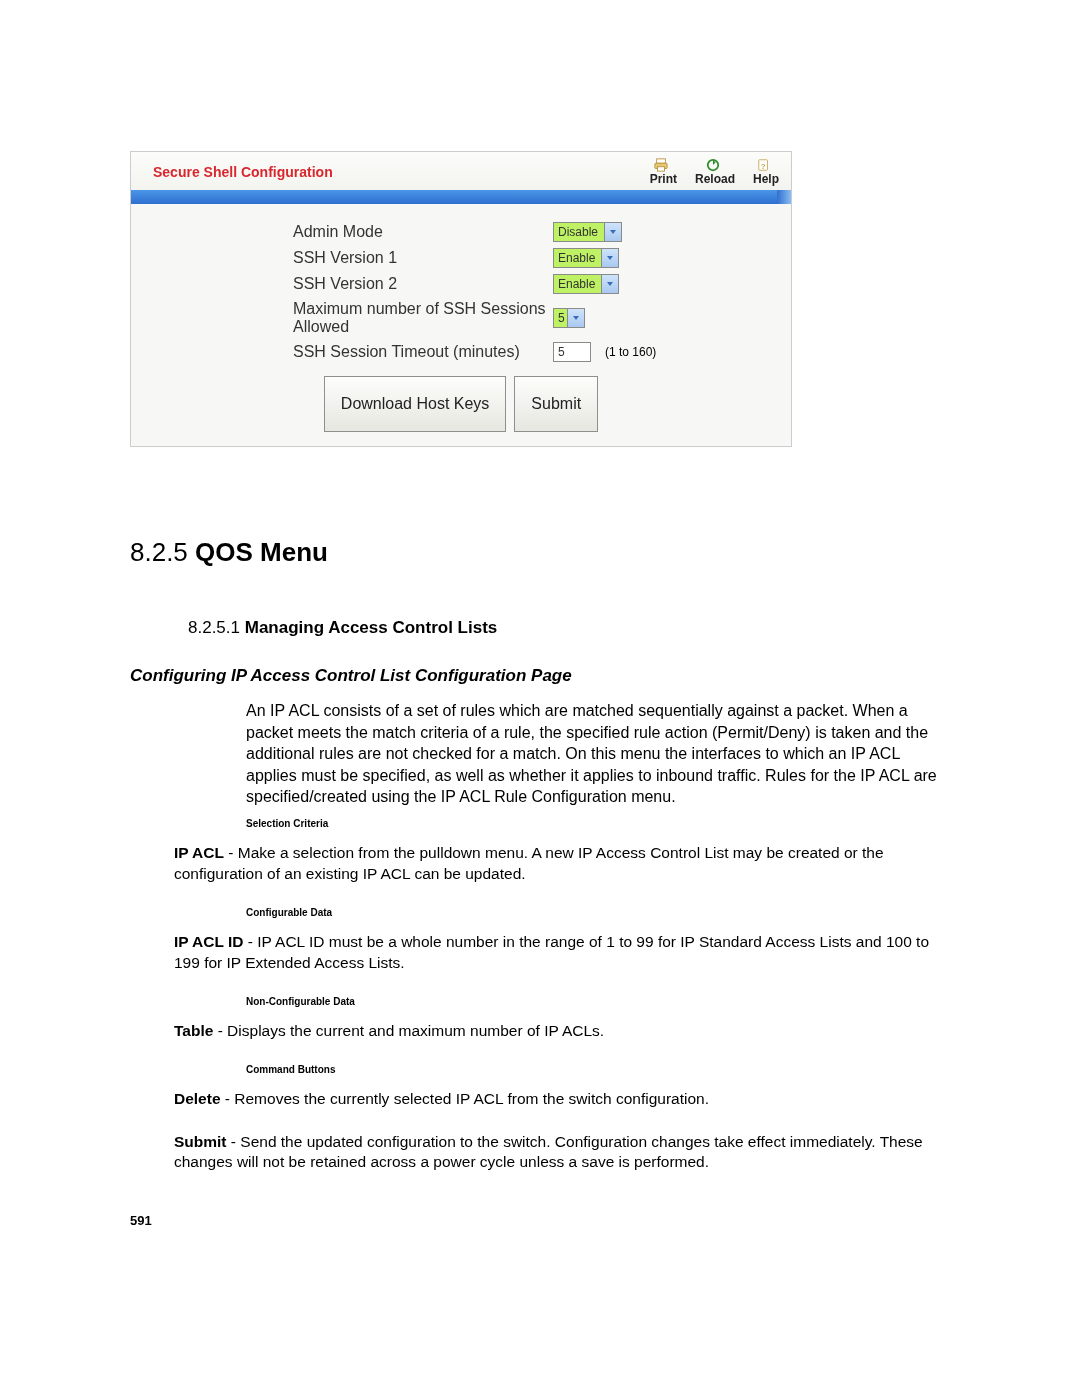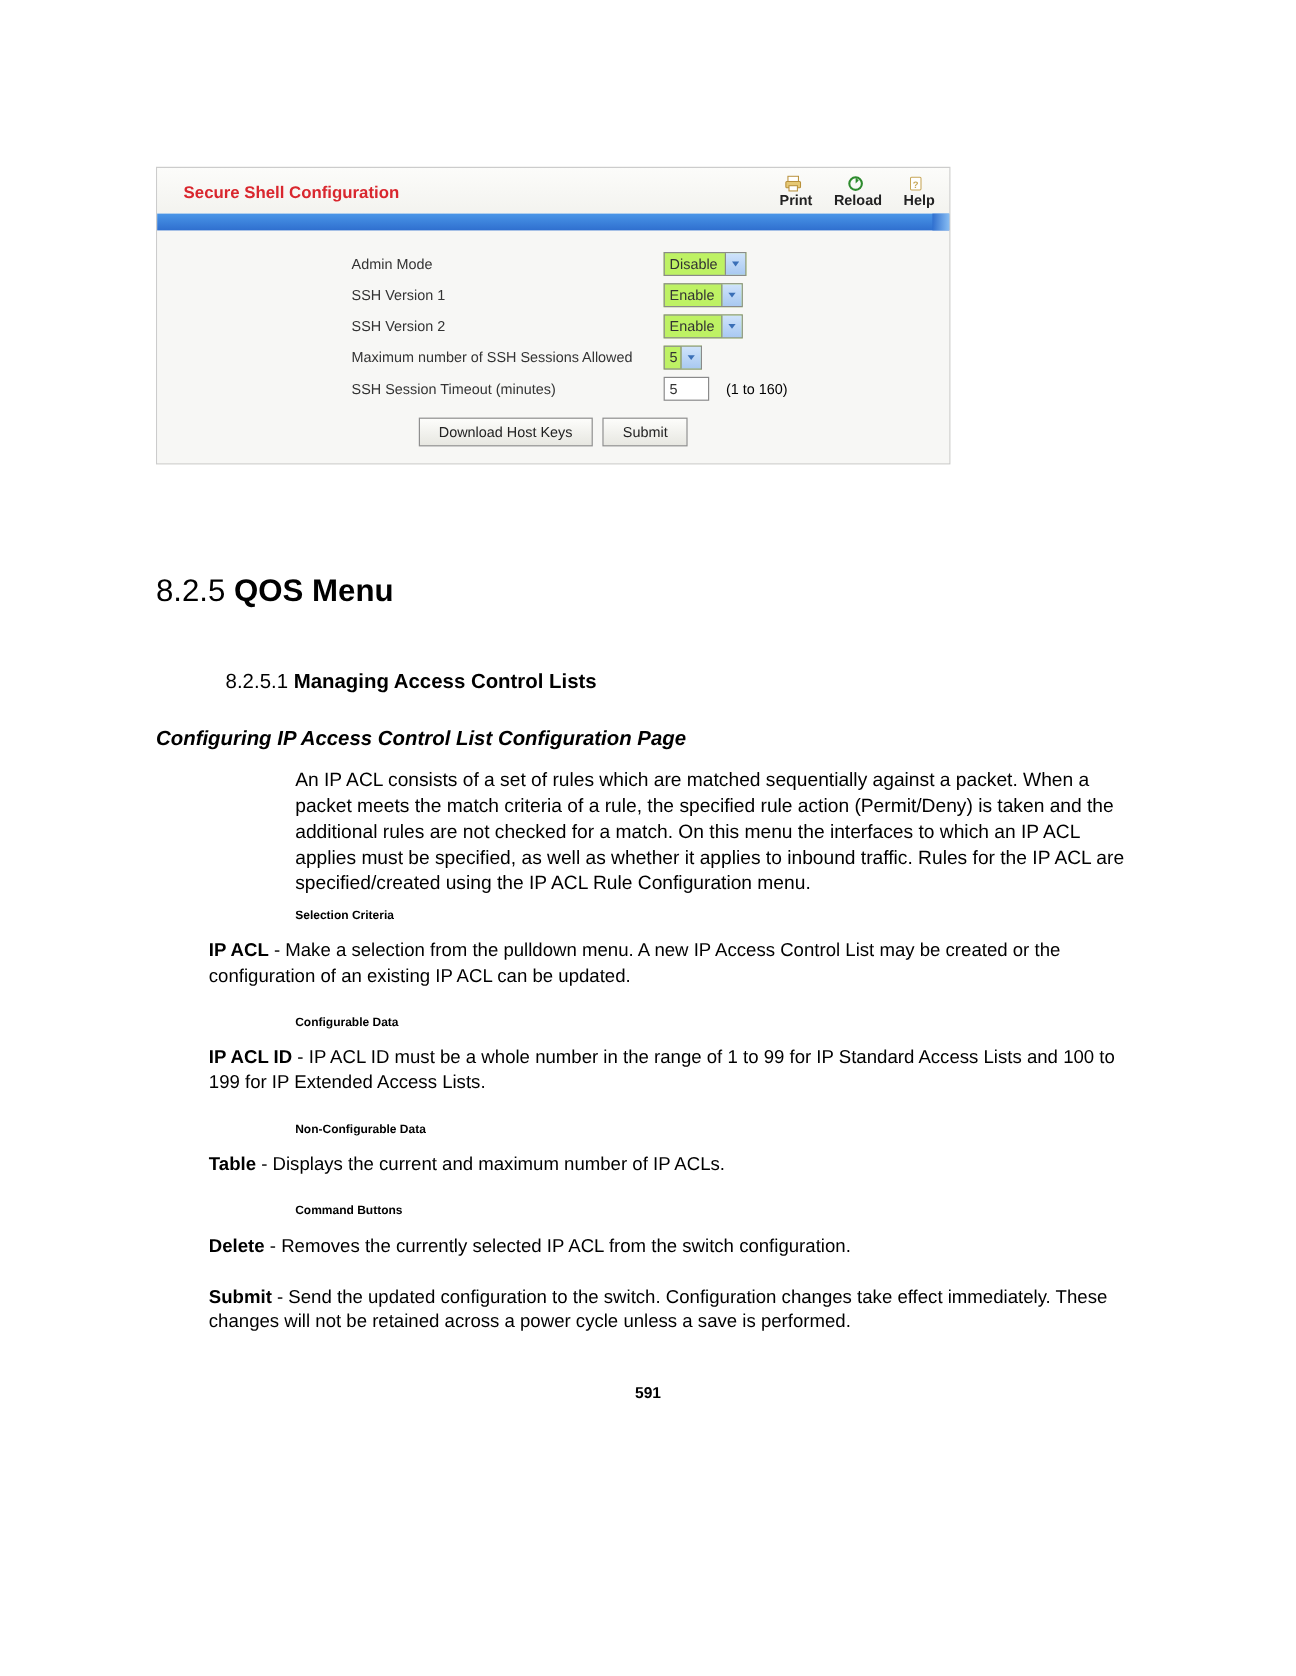--- a/index.html
+++ b/index.html
@@ -4,21 +4,21 @@
 <style>
   body {
     margin: 0;
     padding: 0;
     font-family: Arial, Helvetica, sans-serif;
     background: #fff;
     color: #000;
   }
   .page {
     width: 1040px;
-    margin: 4px auto;
+    margin: 16px auto;
     padding: 135px 110px 60px 110px;
     box-sizing: border-box;
   }
   
   .screenshot {
     width: 660px;
     margin: 0 0 90px 0;
     border: 1px solid #ccc;
     background: #f7f7f5;
     font-size: 12px;
@@ -65,21 +65,21 @@
     background: #f7f7f5;
   }
   .form-row {
     display:flex;
     align-items:center;
     margin-bottom: 6px;
   }
   .form-row .flabel {
     width: 260px;
     padding-left: 140px;
-    font-size: 12px;
+    font-size: 16px;
     color: #333;
     box-sizing: content-box;
   }
   .fcontrol {
     display:flex;
     align-items:center;
   }
   .fake-select {
     display:inline-flex;
     border:1px solid #8a8a8a;
@@ -109,22 +109,22 @@
   .static-val { font-size:12px; color:#333; }
   .btn-row {
     display:flex;
     justify-content:center;
     gap:8px;
     margin-top:14px;
   }
   .winbtn {
     border:1px solid #8f8f8f;
     background: linear-gradient(#fdfdfb, #e7e7e1);
-    font-size:12px;
-    padding:4px 16px;
+    font-size:16px;
+    padding:18px 16px;
     color:#222;
     cursor:pointer;
   }
   
   .h-section {
     font-size: 26px;
     margin: 0 0 50px 0;
   }
   .h-section .num { font-weight: normal; }
   .h-section .ital { font-weight: bold; }
@@ -150,21 +150,20 @@
     font-size: 10px;
     margin: 10px 0 14px 116px;
   }
   .def {
     font-size: 15.5px;
     line-height: 1.35;
     margin: 0 0 22px 44px;
   }
   .def .term { font-weight: bold; }
   .pagenum {
-    text-align:center;
     font-weight:bold;
     font-size:13px;
     margin-top: 40px;
   }
 </style>
 </head>
 <body>
 
 <div class="page">
 

